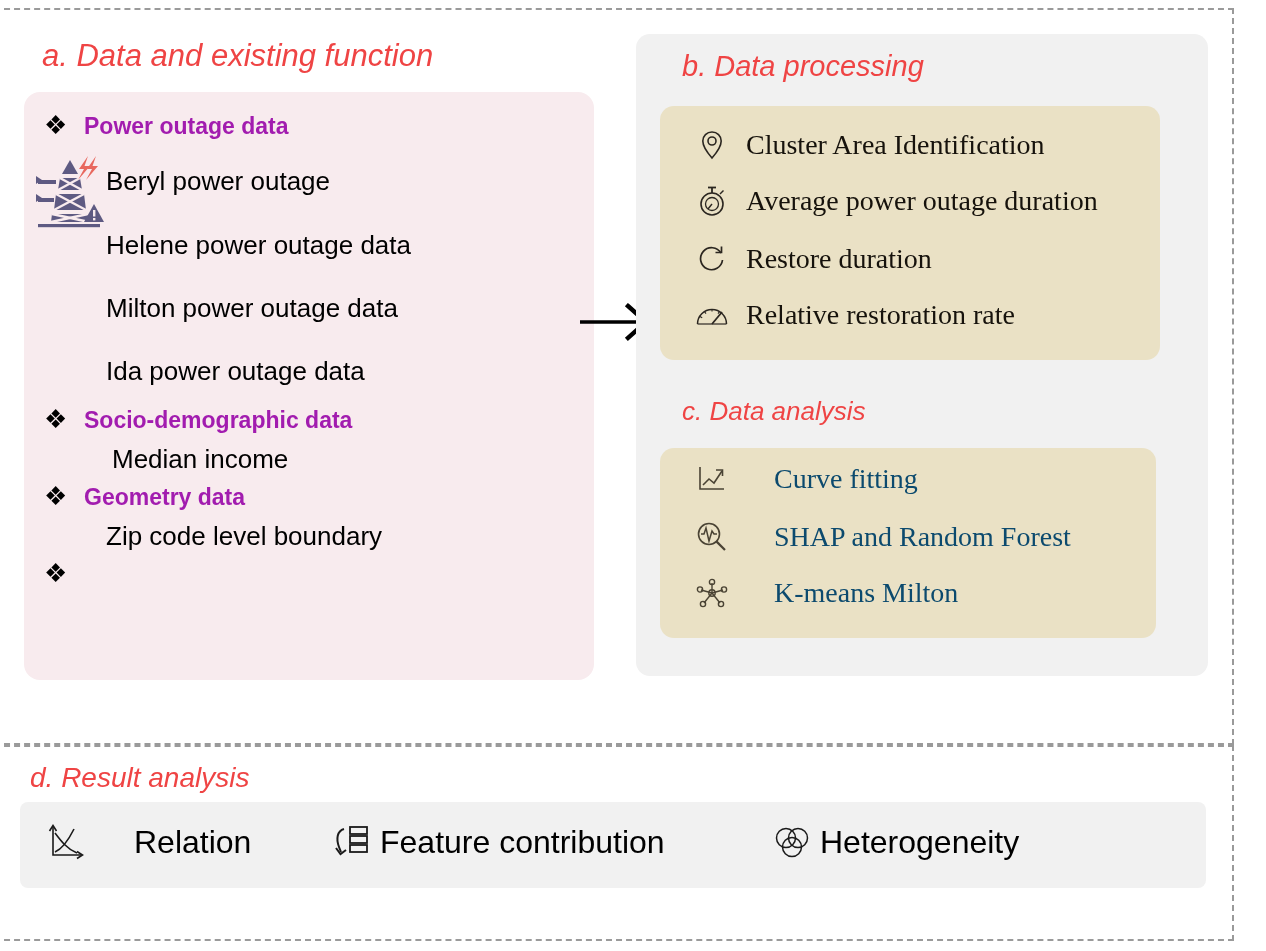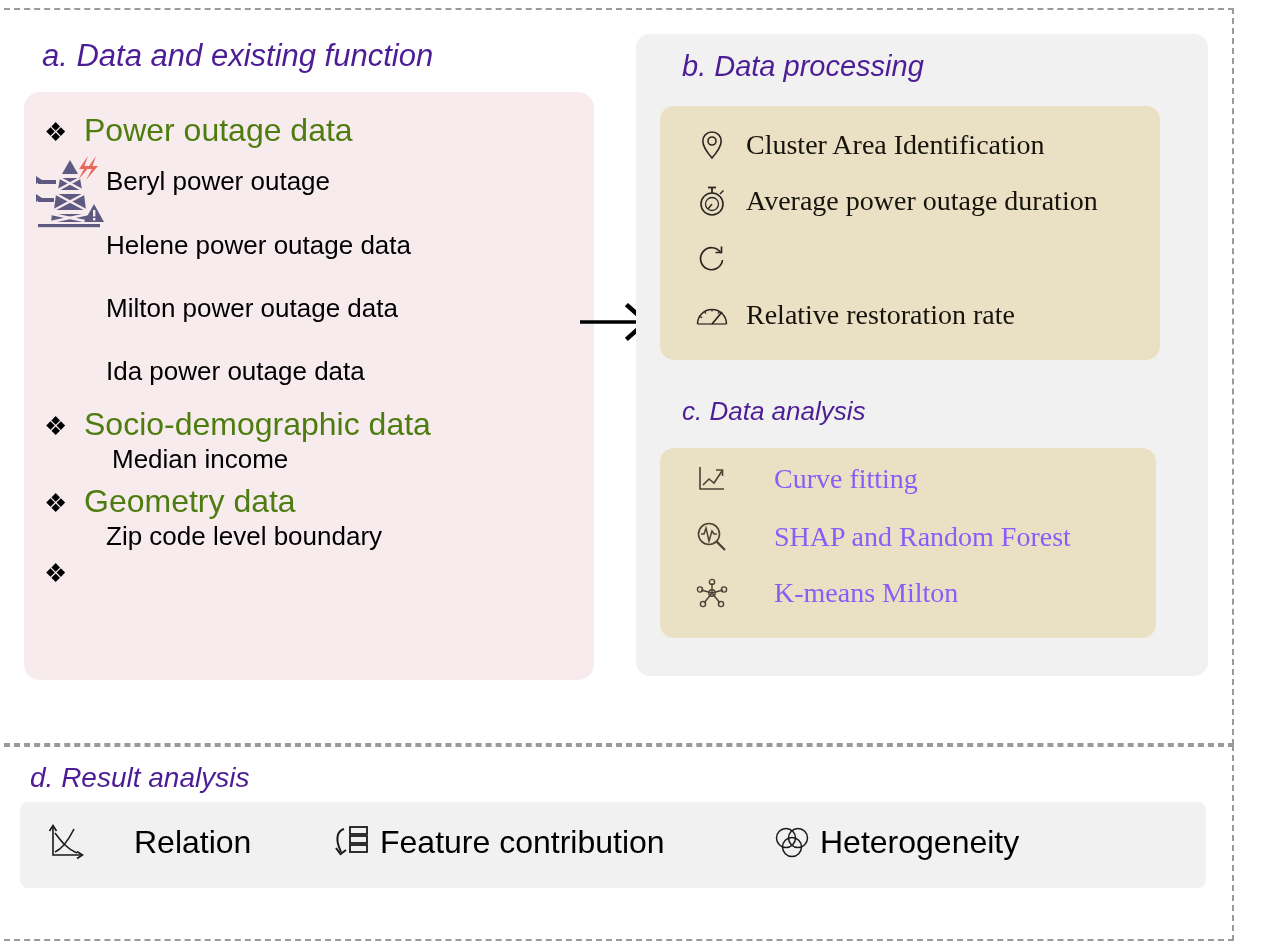--- a/index.html
+++ b/index.html
@@ -33,21 +33,21 @@
     height: 196px;
     border: 2px dashed #9a9a9a;
     box-sizing: border-box;
   }
 
   
   .sec-title {
     position: absolute;
     font-style: italic;
     font-weight: 400;
-    color: #4c1d95;
+    color: #ef4444;
     white-space: nowrap;
   }
   #title-a { left: 42px;  top: 38px;  font-size: 31px; }
   #title-b { left: 682px; top: 50px;  font-size: 29px; }
   #title-c { left: 682px; top: 396px; font-size: 26px; }
   #title-d { left: 30px;  top: 762px; font-size: 28px; }
 
   
   #card-a {
     position: absolute;
@@ -65,23 +65,23 @@
     white-space: nowrap;
   }
   .a-bullet {
     width: 40px;
     font-size: 26px;
     color: #000;
     line-height: 1;
     flex: 0 0 40px;
   }
   .a-head {
-    font-size: 32px;
-    font-weight: normal;
-    color: #4d7c0f;
+    font-size: 23px;
+    font-weight: bold;
+    color: #a21caf;
   }
   .a-sub {
     font-size: 26px;
     font-weight: 400;
     color: #000;
   }
 
   
   #tower-icon {
     position: absolute;
@@ -133,21 +133,21 @@
     display: flex;
     align-items: center;
     justify-content: center;
   }
   .bc-label {
     font-family: "Liberation Serif", serif;
     font-size: 28px;
     margin-left: 12px;
   }
   .b-label { color: #16120c; }
-  .c-label { color: #8b5cf6; margin-left: 40px; }
+  .c-label { color: #0c4a6e; margin-left: 40px; }
 
   
   #card-d {
     position: absolute;
     left: 20px;
     top: 802px;
     width: 1186px;
     height: 86px;
     background: #F1F1F1;
     border-radius: 8px;
@@ -304,20 +304,21 @@
   <span class="bc-label b-label">Average power outage duration</span>
 </div>
 
 <div class="bc-row" style="left:690px; top:242px;">
   <span class="bc-icon">
     <svg width="30" height="30" viewBox="0 0 30 30">
         <path d="M24 9 A11 11 0 1 0 25.5 16" fill="none" stroke="#2b2620" stroke-width="1.7"></path>
         <polyline points="18.5,8.5 24.5,8.5 24.5,2.6" fill="none" stroke="#2b2620" stroke-width="1.7"></polyline>
       </svg>
   </span>
+  <span class="bc-label b-label">Restore duration</span>
 </div>
 
 <div class="bc-row" style="left:690px; top:298px;">
   <span class="bc-icon">
     <svg width="34" height="26" viewBox="0 0 34 26">
         <path d="M2.5 22 A14.5 14.5 0 0 1 31.5 22" fill="none" stroke="#2b2620" stroke-width="1.5"></path>
         <line x1="2.5" y1="22" x2="31.5" y2="22" stroke="#2b2620" stroke-width="1.2"></line>
         <line x1="17" y1="22" x2="27" y2="10" stroke="#2b2620" stroke-width="1.8"></line>
         <g stroke="#2b2620" stroke-width="1.1">
           <line x1="5" y1="14.5" x2="7.2" y2="15.8"></line>

